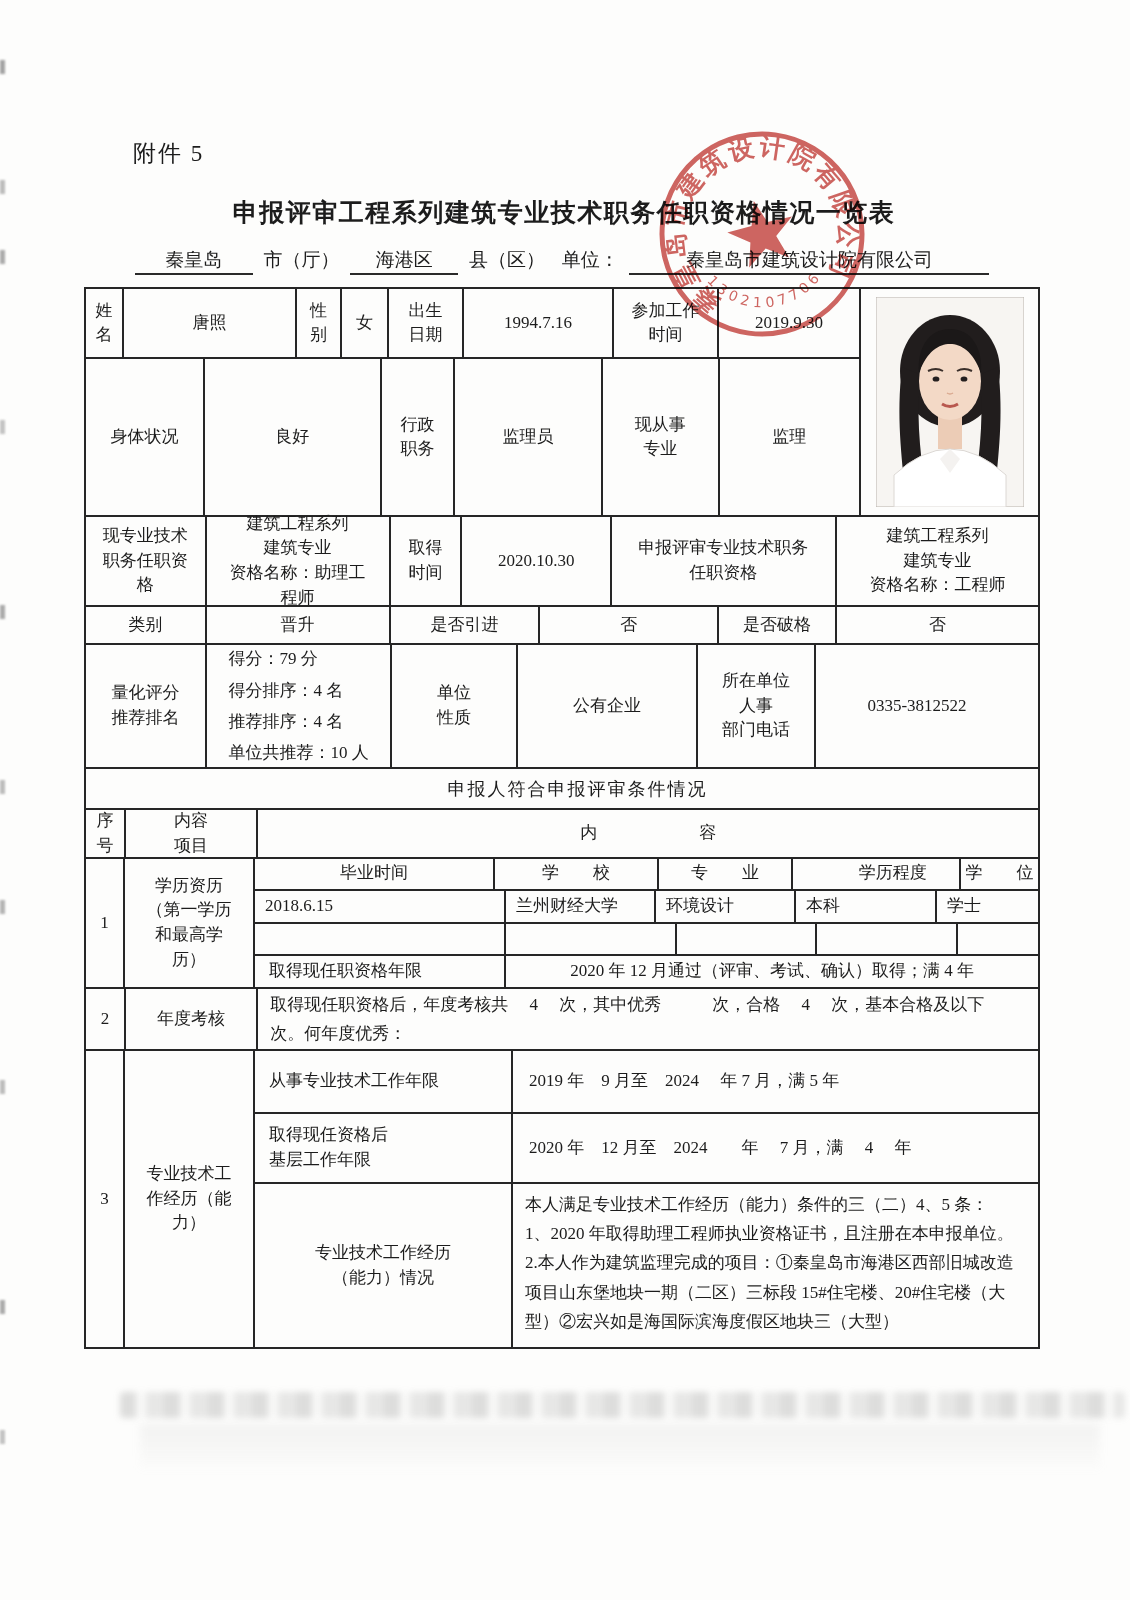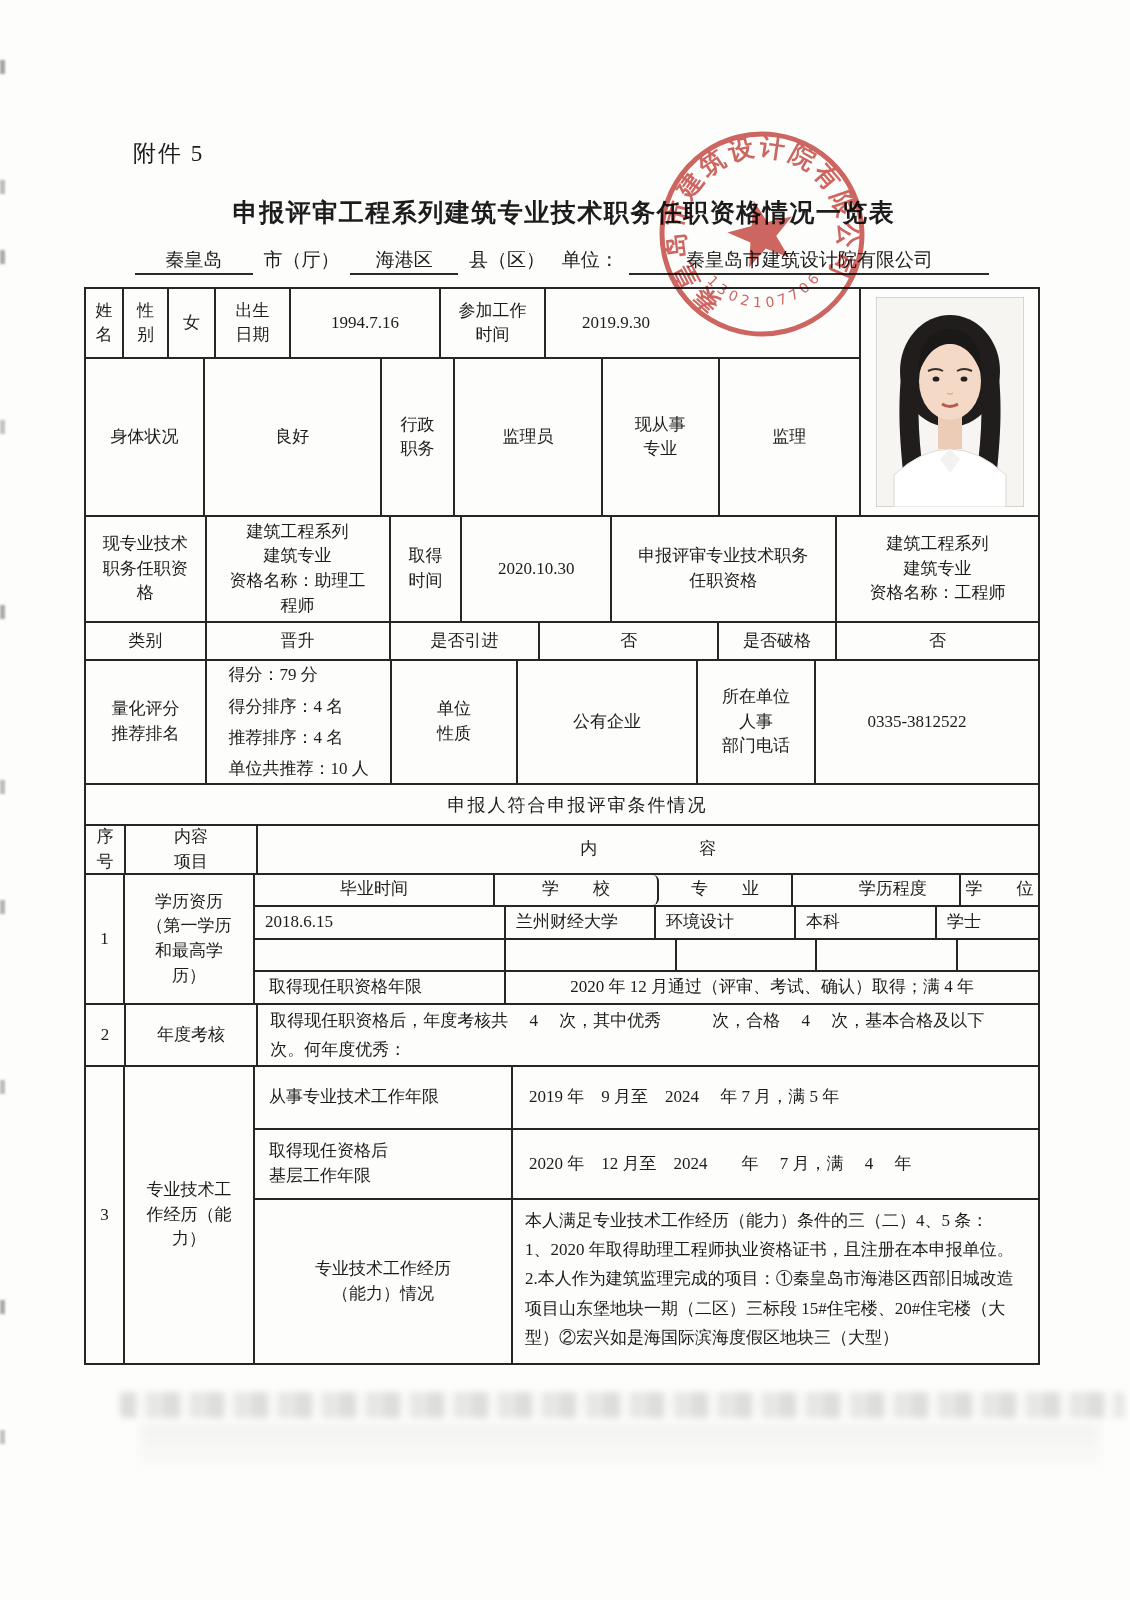--- a/index.html
+++ b/index.html
@@ -75,20 +75,21 @@
     <span class="u u-unit">秦皇岛市建筑设计院有限公司</span>
   </div>
 
   <div class="tbl">
 
     <div class="row rb" style="height:228px;">
       <div class="col" style="width:773px;">
         <div class="row rb" style="height:71px;">
           <div class="c" style="width:38px;">姓
 名</div>
+          <div class="c" style="width:173px;">唐照</div>
           <div class="c" style="width:45px;">性
 别</div>
           <div class="c" style="width:47px;">女</div>
           <div class="c" style="width:75px;">出生
 日期</div>
           <div class="c" style="width:150px;">1994.7.16</div>
           <div class="c" style="width:105px;">参加工作
 时间</div>
           <div class="c last" style="width:140px;">2019.9.30</div>
         </div>
@@ -117,21 +118,21 @@
           <path d="M52,74 Q60,70 67,74" stroke="#3a2f2a" stroke-width="2" fill="none"></path>
           <path d="M81,74 Q88,70 96,74" stroke="#3a2f2a" stroke-width="2" fill="none"></path>
           <ellipse cx="60" cy="82" rx="3.4" ry="2.6" fill="#241f1f"></ellipse>
           <ellipse cx="88" cy="82" rx="3.4" ry="2.6" fill="#241f1f"></ellipse>
           <path d="M71,96 Q74,98 77,96" stroke="#d9a88e" stroke-width="1.5" fill="none"></path>
           <path d="M66,107 Q74,112 82,107" stroke="#b8584e" stroke-width="3" fill="none"></path>
         </svg>
       </div>
     </div>
 
-    <div class="row rb" style="height:106px;">
+    <div class="row rb" style="height:90px;">
       <div class="c" style="width:121px;">现专业技术
 职务任职资
 格</div>
       <div class="c" style="width:185px;">建筑工程系列
 建筑专业
 资格名称：助理工
 程师</div>
       <div class="c" style="width:72px;">取得
 时间</div>
       <div class="c" style="width:150px;">2020.10.30</div>
@@ -179,21 +180,21 @@
 
     <div class="row rb" style="height:130px;">
       <div class="c" style="width:40px;">1</div>
       <div class="c" style="width:133px;">学历资历
 （第一学历
 和最高学
 历）</div>
       <div class="col" style="width:783px;">
         <div class="row rb" style="height:32px;">
           <div class="c" style="width:251px;">毕业时间</div>
-          <div class="c" style="width:171px;border-radius:6px;">学　　校</div>
+          <div class="c" style="width:171px;">学　　校</div>
           <div class="c" style="width:140px;">专　　业</div>
           <div class="c" style="width:141px;margin-left:33px;">学历程度</div>
           <div class="c last" style="width:80px;">学　　位</div>
         </div>
         <div class="row rb" style="height:34px;">
           <div class="c cl" style="width:251px; padding-left:10px;">2018.6.15</div>
           <div class="c cl" style="width:150px; padding-left:10px;">兰州财经大学</div>
           <div class="c cl" style="width:140px; padding-left:10px;">环境设计</div>
           <div class="c cl" style="width:141px; padding-left:10px;">本科</div>
           <div class="c cl last" style="width:80px; padding-left:10px;">学士</div>

